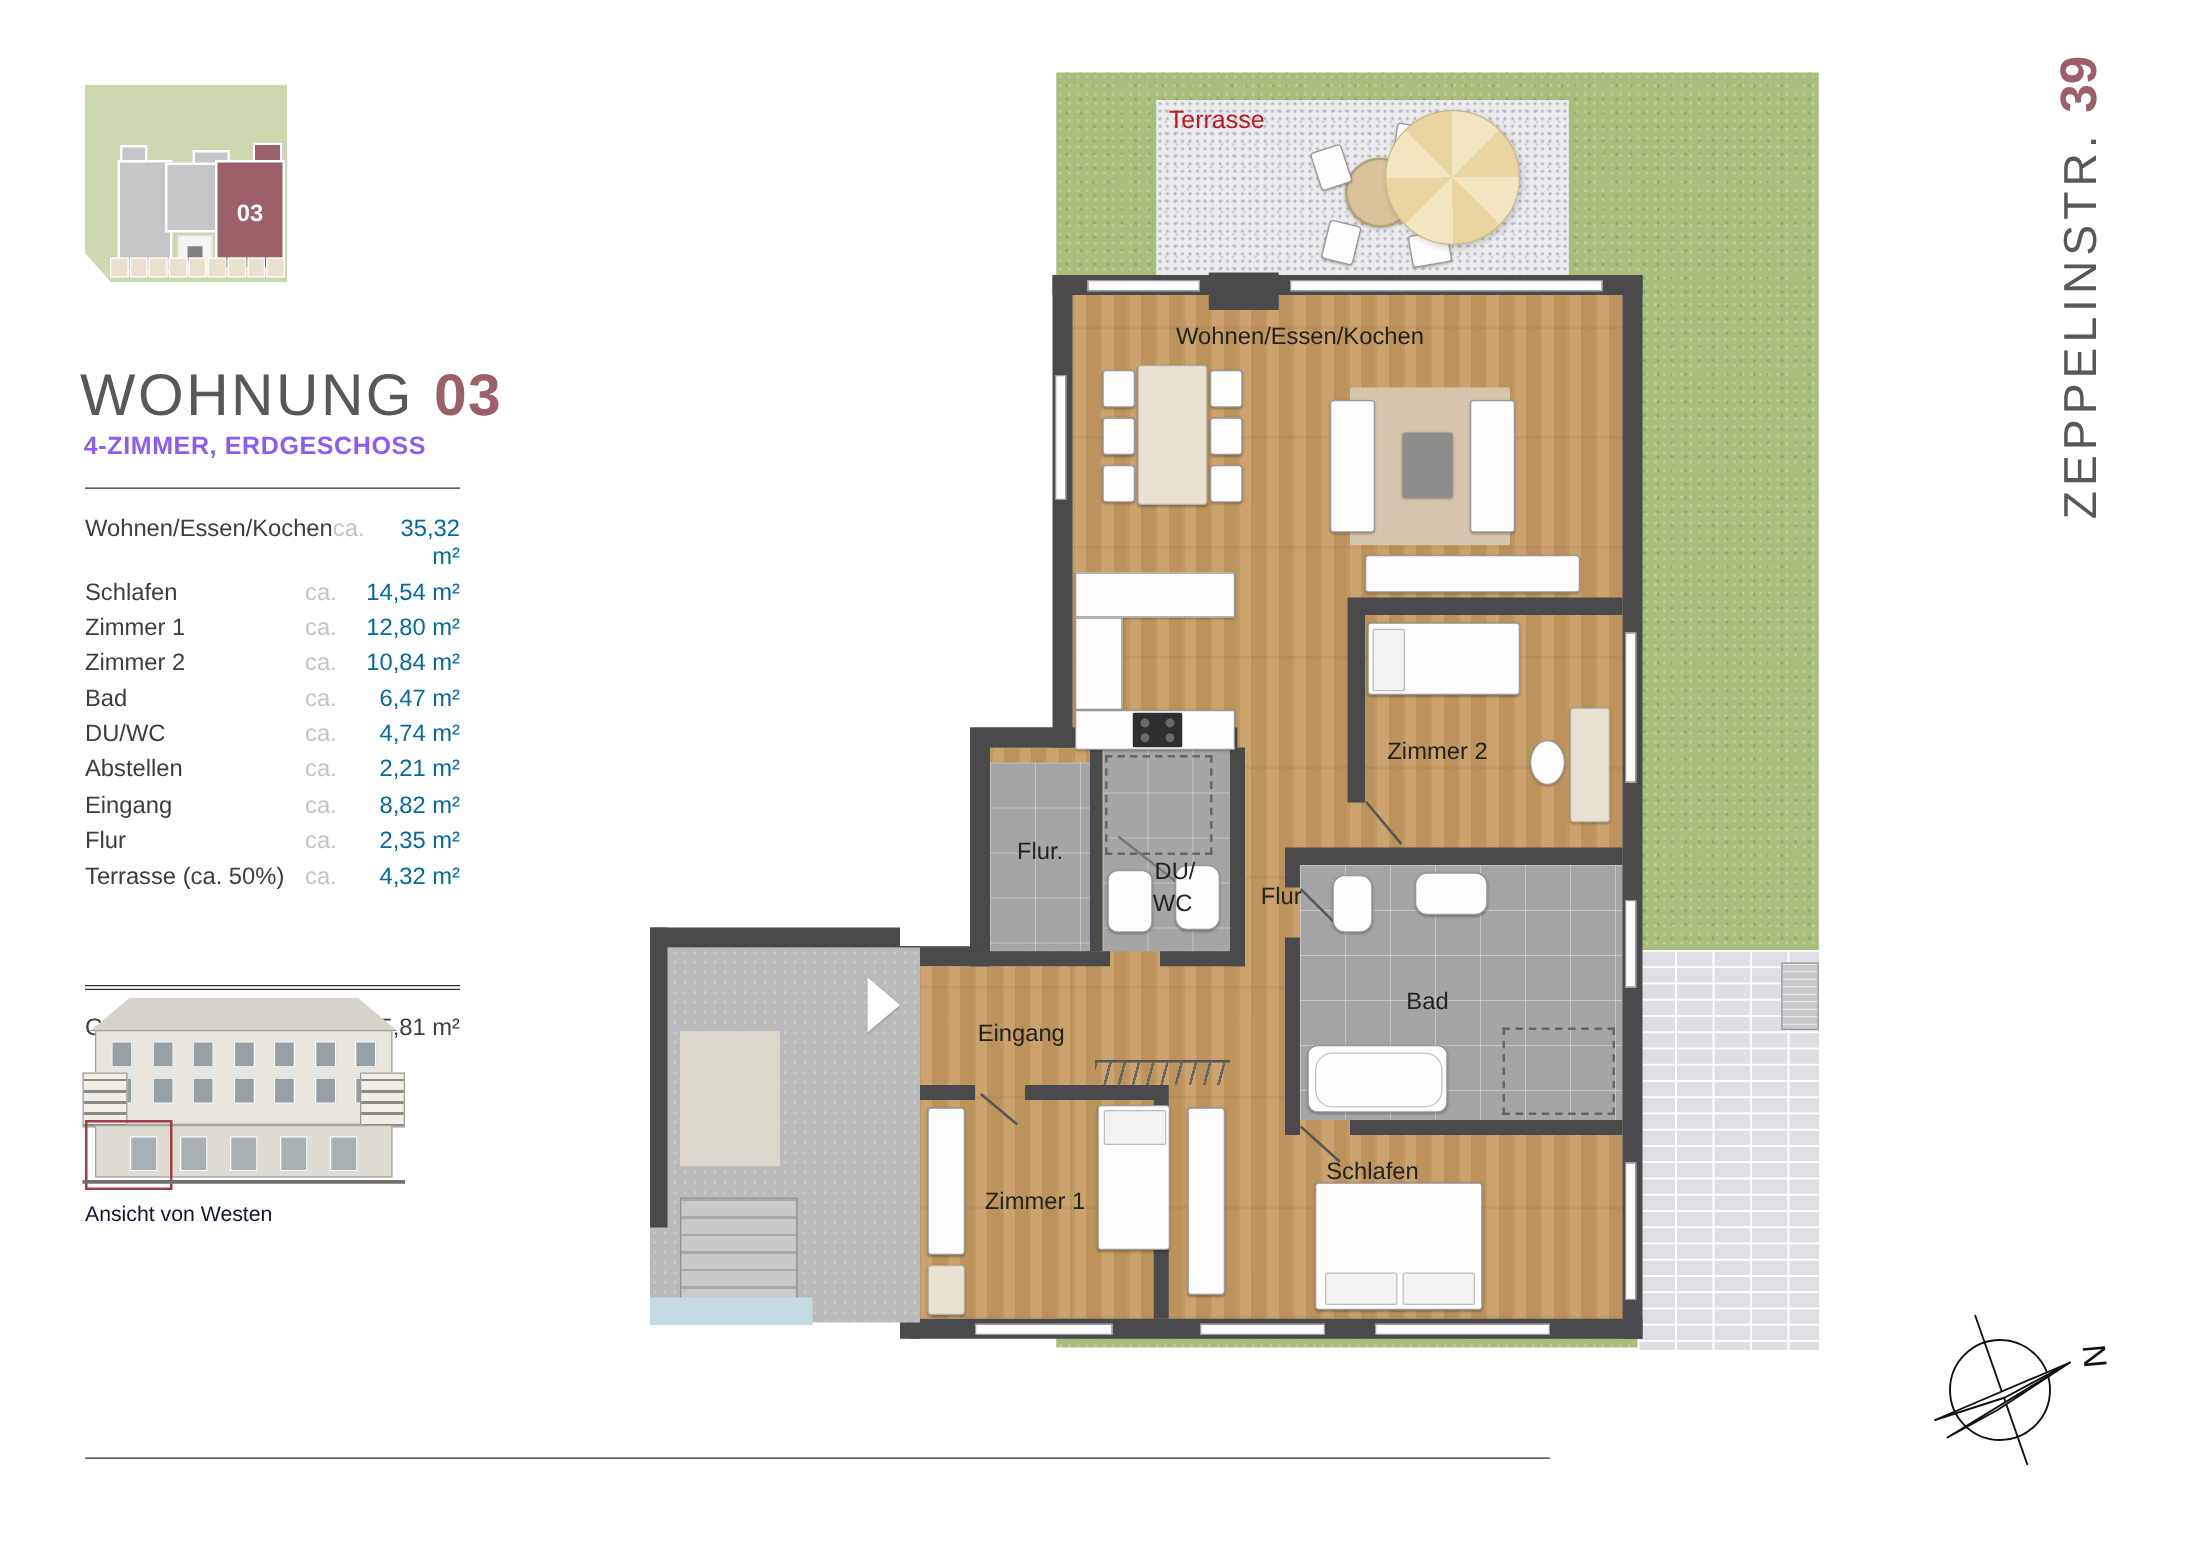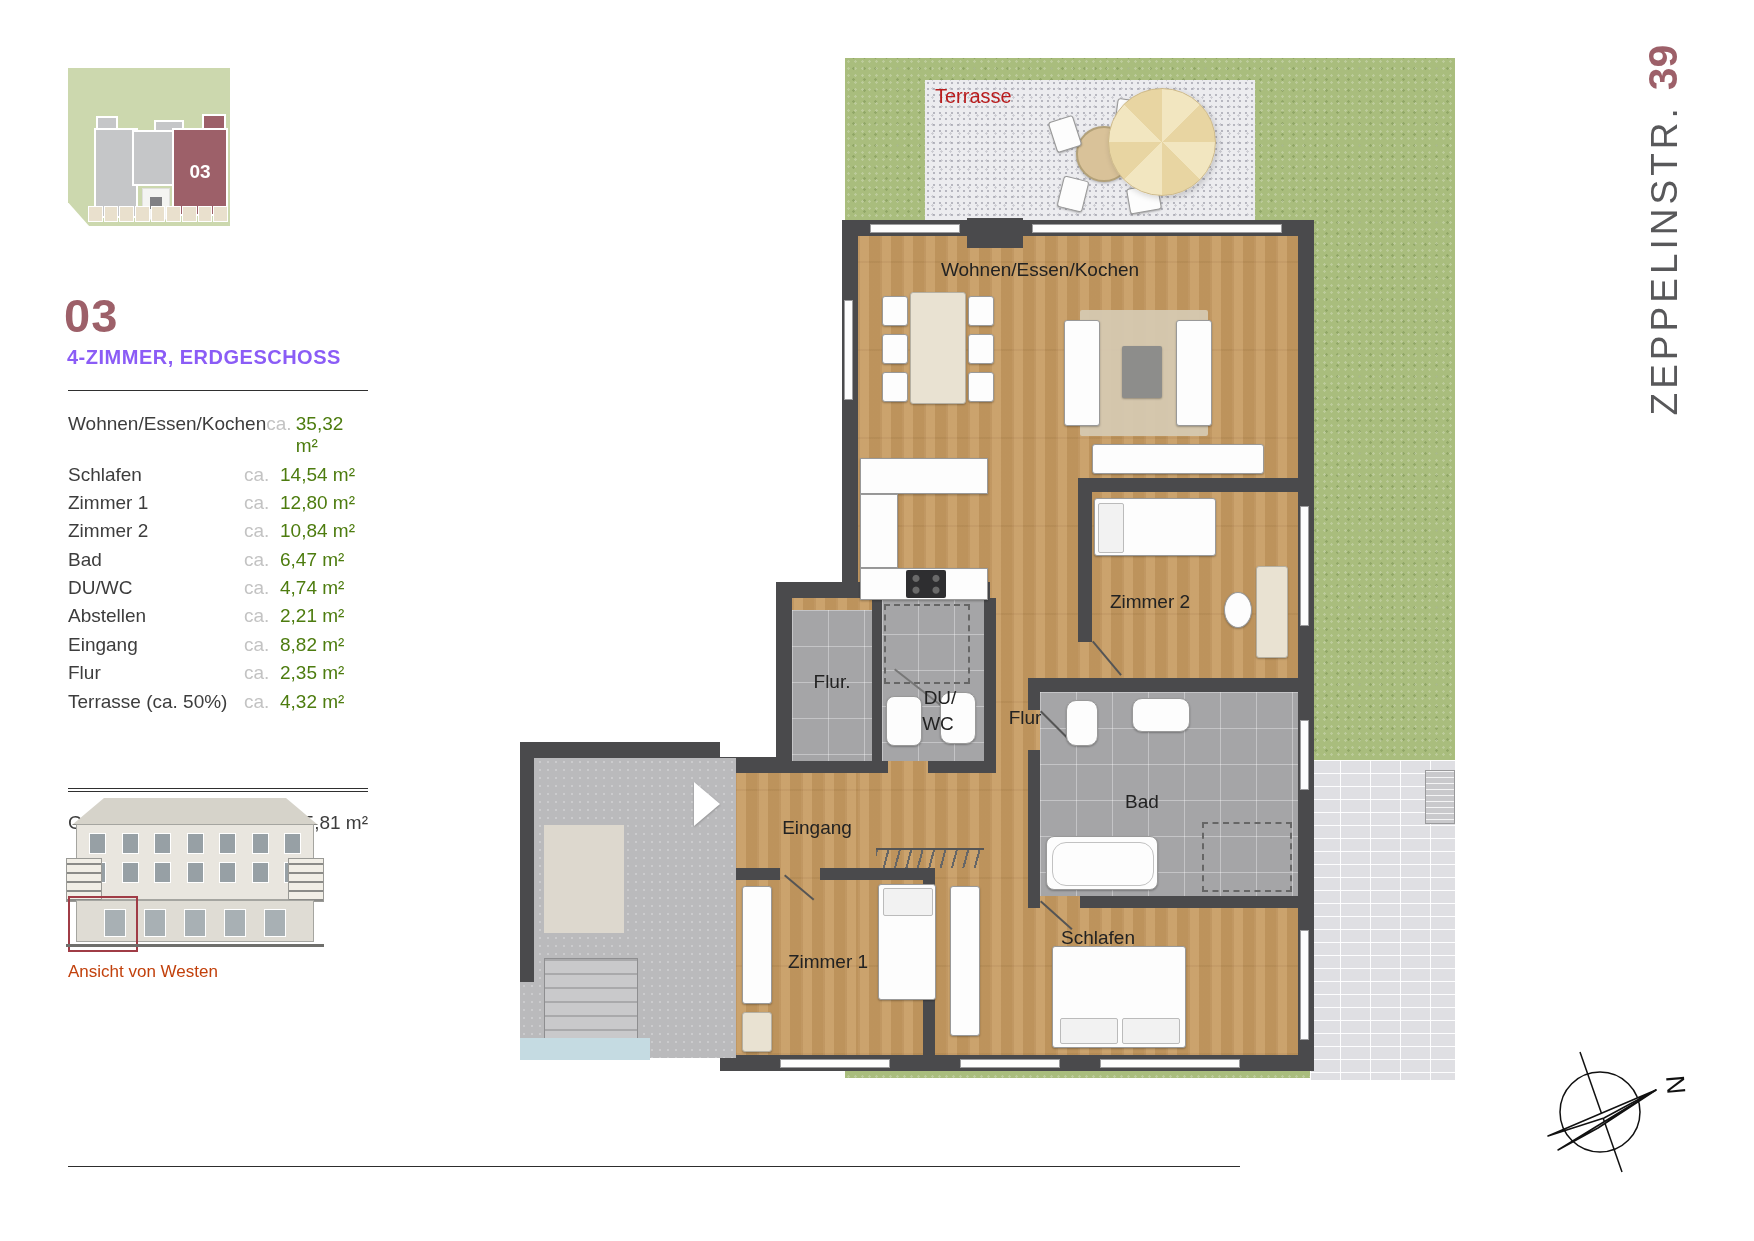--- a/index.html
+++ b/index.html
@@ -11,21 +11,21 @@
   .title-row{position:absolute;left:64px;top:288px;display:flex;align-items:baseline;gap:16px;}
   .title-main{font-size:47px;font-weight:300;color:#58585a;letter-spacing:2px;}
   .title-num{font-size:47px;font-weight:700;color:#9d6069;letter-spacing:1px;}
   .subtitle{position:absolute;left:67px;top:346px;font-size:20px;font-weight:700;color:#8b5cf6;letter-spacing:.5px;}
   .rule{position:absolute;left:68px;width:300px;height:1px;background:#2f2f2f;}
   .dbl-rule{position:absolute;left:68px;top:788px;width:300px;height:4px;border-top:1px solid #2f2f2f;border-bottom:1px solid #2f2f2f;box-sizing:border-box;}
   .area-table{position:absolute;left:68px;top:410px;width:300px;font-size:19px;}
   .area-row{display:flex;align-items:baseline;padding:3.2px 0;}
   .area-row .nm{flex:1;color:#3d3d3d;font-weight:400;}
   .area-row .ca{width:36px;color:#c3c3c3;}
-  .area-row .vl{width:88px;text-align:left;color:#4d7c0f;}
+  .area-row .vl{width:88px;text-align:right;color:#0369a1;}
   .total-row{position:absolute;left:68px;top:812px;width:300px;display:flex;font-size:19px;}
   .total-row .nm{flex:1;}
   .total-row .vl{text-align:right;}
 
   
   .siteplan{position:absolute;left:68px;top:68px;width:162px;height:158px;}
   .sp-green{position:absolute;left:0;top:0;width:100%;height:100%;background:#ccd8ae;
             clip-path:polygon(0 0,100% 0,100% 100%,13% 100%,0 85%);}
   .sp-b{position:absolute;box-sizing:border-box;border:2px solid #fff;background:#c5c6c8;}
   .sp-red{background:#9d6069;display:flex;align-items:center;justify-content:center;
@@ -45,21 +45,21 @@
   .elev-winrow div{width:15px;height:19px;background:#97a0a5;border:1px solid #fff;}
   .elev-balc{position:absolute;width:36px;height:44px;top:60px;background:#f1eee6;
              border:1px solid #9a9a96;box-sizing:border-box;
              background-image:repeating-linear-gradient(0deg,#8b8b88 0 2px,transparent 2px 9px);}
   .elev-ground{position:absolute;left:10px;top:102px;width:238px;height:42px;background:#dfdcd4;
                border:1px solid #a5a5a0;box-sizing:border-box;display:flex;gap:18px;
                justify-content:center;padding-top:8px;}
   .elev-ground div{width:20px;height:26px;background:#a8b0b4;border:1px solid #fff;}
   .elev-red{position:absolute;left:2px;top:98px;width:66px;height:52px;border:2px solid #a03c46;}
   .elev-base{position:absolute;left:0;top:146px;width:258px;height:3px;background:#6f6f6c;}
-  .elev-cap{position:absolute;left:68px;top:962px;font-size:17px;color:#c2410c;}
+  .elev-cap{position:absolute;left:68px;top:962px;font-size:17px;color:#0f172a;}
 
   
   .disclaimer{position:absolute;left:68px;top:1138px;font-size:17px;color:#3d3d3d;}
   .foot-line{position:absolute;left:68px;top:1166px;width:1172px;height:1px;background:#2d2d2d;}
 
   
   .street{position:absolute;left:1478px;top:202px;width:380px;height:56px;transform:rotate(-90deg);
           display:flex;align-items:baseline;justify-content:center;gap:14px;}
   .street .nm{font-size:37px;font-weight:300;color:#58585a;letter-spacing:4px;}
   .street .no{font-size:41px;font-weight:700;color:#9d6069;}
@@ -129,20 +129,21 @@
         <div></div>
         <div></div>
         <div></div>
         <div></div>
         <div></div>
         <div></div>
     </div>
   </div>
 
   <div class="title-row">
+    <span class="title-main">WOHNUNG</span>
     <span class="title-num">03</span>
   </div>
   <div class="subtitle">4-ZIMMER, ERDGESCHOSS</div>
   <div class="rule" style="top:390px;"></div>
 
   <div class="area-table">
 
       <div class="area-row">
         <span class="nm">Wohnen/Essen/Kochen</span>
         <span class="ca">ca.</span>

